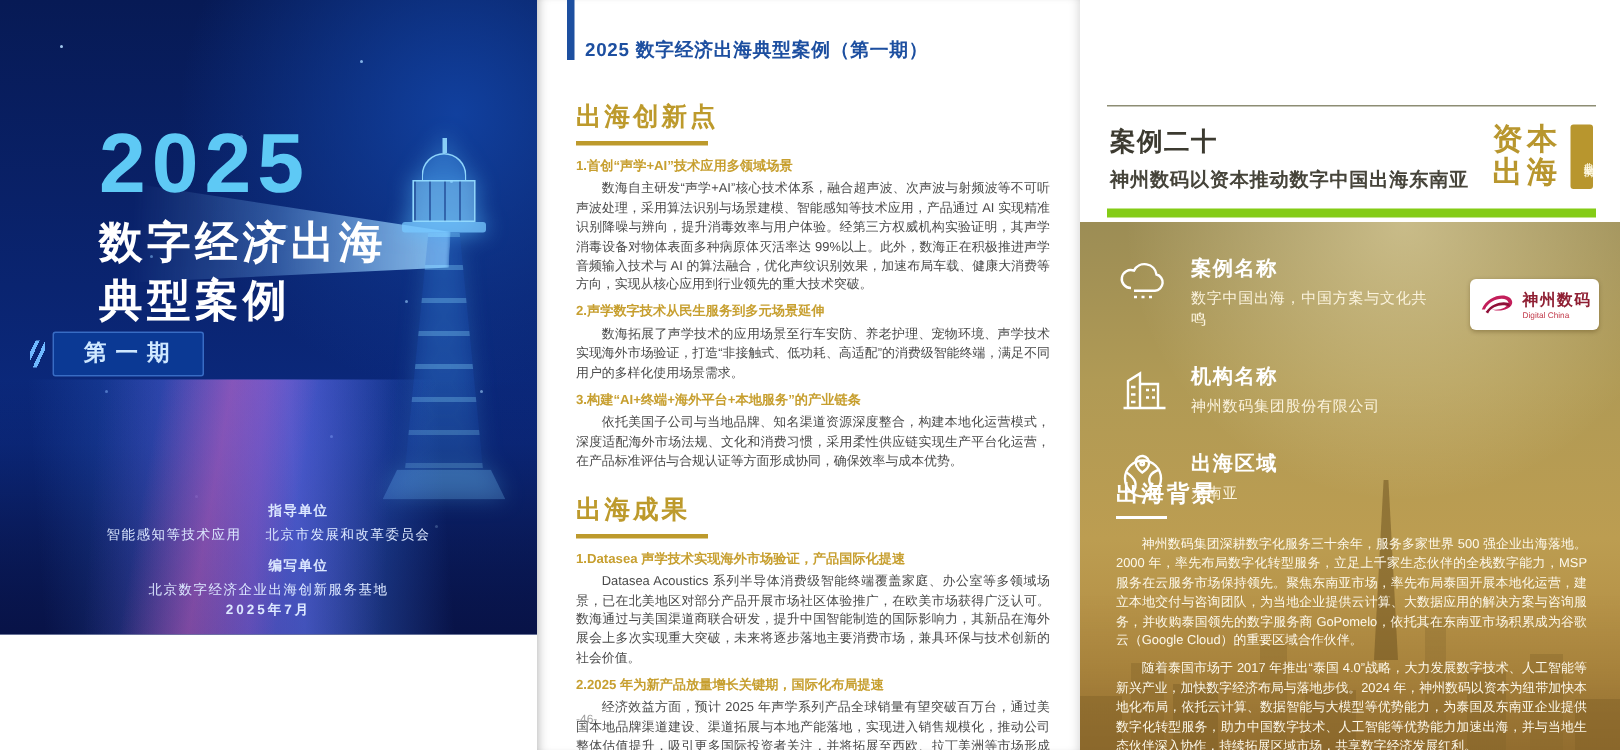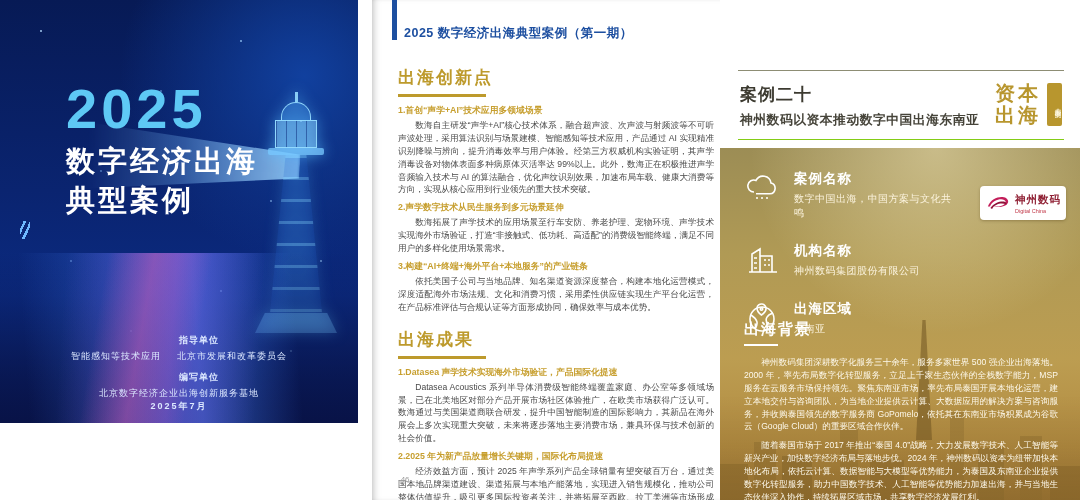--- a/index.html
+++ b/index.html
@@ -42,34 +42,34 @@
     background: linear-gradient(115deg, transparent 20%, #6fb9ff 20% 35%, transparent 35% 55%, #6fb9ff 55% 70%, transparent 70%); }
   .issue-badge { background:rgba(12,58,150,.95); border:1px solid rgba(110,170,255,.45); color:#cfe8ff;
     font-size:15px; font-weight:700; letter-spacing:6px; padding:4px 16px 5px 20px; border-radius:2px; }
   .cover-footer { position:absolute; left:0; right:0; bottom:10px; text-align:center; color:#dce8ff; }
   .cover-footer .lbl { font-size:9px; font-weight:700; margin-top:8px; letter-spacing:1px;padding-left:40px; }
   .cover-footer .orgs { font-size:9px; margin-top:3px; letter-spacing:1px; }
   .cover-footer .orgs span { margin:0 8px; }
   .cover-footer .date { font-size:9px; font-weight:700; margin-top:0; letter-spacing:2px; }
 
   
-  .page { position:absolute; left:372px; top:0; width:362px; height:500px; background:#fff; box-shadow: inset 6px 0 8px -6px rgba(0,0,0,.35), inset -6px 0 8px -6px rgba(0,0,0,.2); }
+  .page { position:absolute; left:358px; top:0; width:362px; height:500px; background:#fff; box-shadow: inset 6px 0 8px -6px rgba(0,0,0,.35), inset -6px 0 8px -6px rgba(0,0,0,.2); }
   .page-bar { position:absolute; left:20px; top:0; width:5px; height:40px; background:#1d4fa0; }
   .page-header { position:absolute; left:32px; top:25px; font-size:12.5px; font-weight:700; color:#1d4fa0; letter-spacing:.5px; }
   .page-body { position:absolute; left:26px; right:20px; top:66px; }
   .sec-heading { font-size:17px; font-weight:800; color:#bd9a2c; letter-spacing:2px; }
   .sec-rule { width:88px; height:3px; background:#bd9a2c; margin:5px 0 8px; }
   .item-title { font-size:8.8px; font-weight:700; color:#c79f2f; margin-top:6px; }
   .item-body { font-size:8.6px; color:#4a4a4a; line-height:1.5; text-align:justify; text-indent:2em; margin-top:2px; }
   .sec2 { margin-top:14px; }
   .page-num { position:absolute; left:26px; bottom:16px; font-size:8px; color:#9a9a9a; }
 
   
   .case { position:absolute; left:720px; top:0; width:360px; height:500px; background:#fff; }
-  .case-header { position:absolute; left:18px; right:16px; top:70px; border-top:1px solid #8d8d74; border-bottom:1px solid #84cc16;
+  .case-header { position:absolute; left:18px; right:16px; top:70px; border-top:1px solid #8d8d74; border-bottom:6px solid #84cc16;
     padding:12px 2px 10px; display:flex; justify-content:space-between; align-items:flex-start; }
   .case-no { font-size:17px; font-weight:800; color:#3c3a30; letter-spacing:1px; }
   .case-title { font-size:12.8px; font-weight:700; color:#46443a; margin-top:6px; letter-spacing:.5px; }
   .case-cat { display:flex; align-items:stretch; }
   .cat-text { text-align:right; font-size:20px; font-weight:800; color:#b8962e; line-height:1.08; letter-spacing:3px; }
   .cat-tag { width:15px; margin-left:6px; background:#b8962e; border-radius:2px; color:#fffbe8; font-size:6.5px;
     writing-mode:vertical-rl; text-align:center; padding:3px 0; letter-spacing:1px; }
   .gold { position:absolute; left:0; right:0; top:148px; bottom:0; overflow:hidden;
     background: radial-gradient(circle at 60% 0%, rgba(255,244,200,.45) 0%, rgba(255,244,200,0) 45%),
                 linear-gradient(180deg,#9c8d55 0%,#b09a55 30%,#bc9d51 60%,#b28b41 85%,#a57c38 100%); }
@@ -118,20 +118,21 @@
       <div class="lh-gallery"></div>
       <div class="lh-tower"></div>
       <div class="lh-base"></div>
     </div>
     <div class="streaks"></div>
     <div class="cover-year">2025</div>
     <div class="cover-t1">数字经济出海</div>
     <div class="cover-t2">典型案例</div>
     <div class="issue-wrap">
       <div class="issue-ticks"></div>
+      <div class="issue-badge">第一期</div>
     </div>
     <div class="cover-footer">
       <div class="lbl">指导单位</div>
       <div class="orgs">
         <span>智能感知等技术应用</span><span>北京市发展和改革委员会</span>
       </div>
       <div class="lbl">编写单位</div>
       <div class="orgs">北京数字经济企业出海创新服务基地</div>
       <div class="date">2025年7月</div>
     </div>

